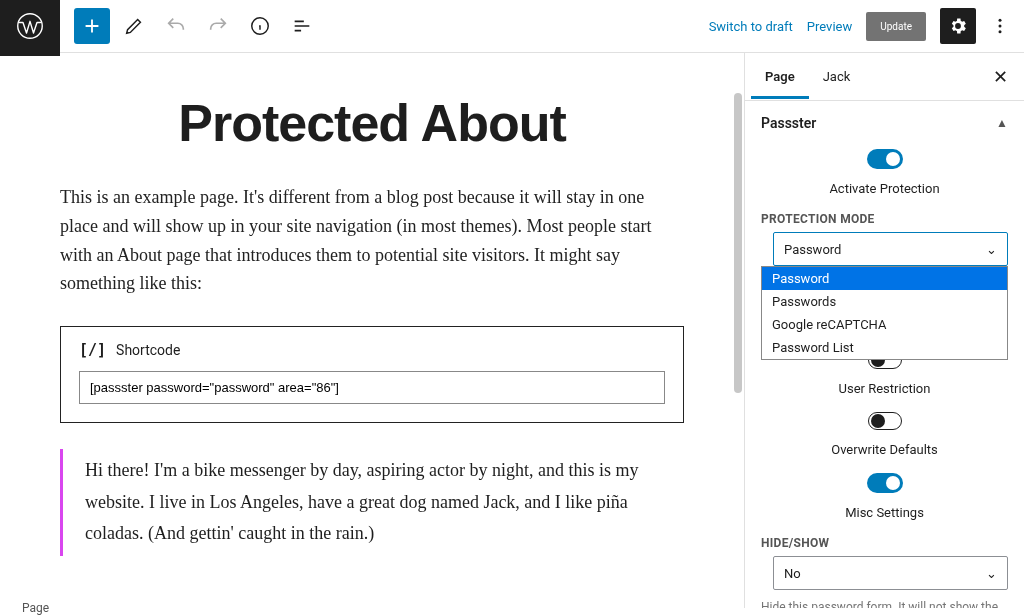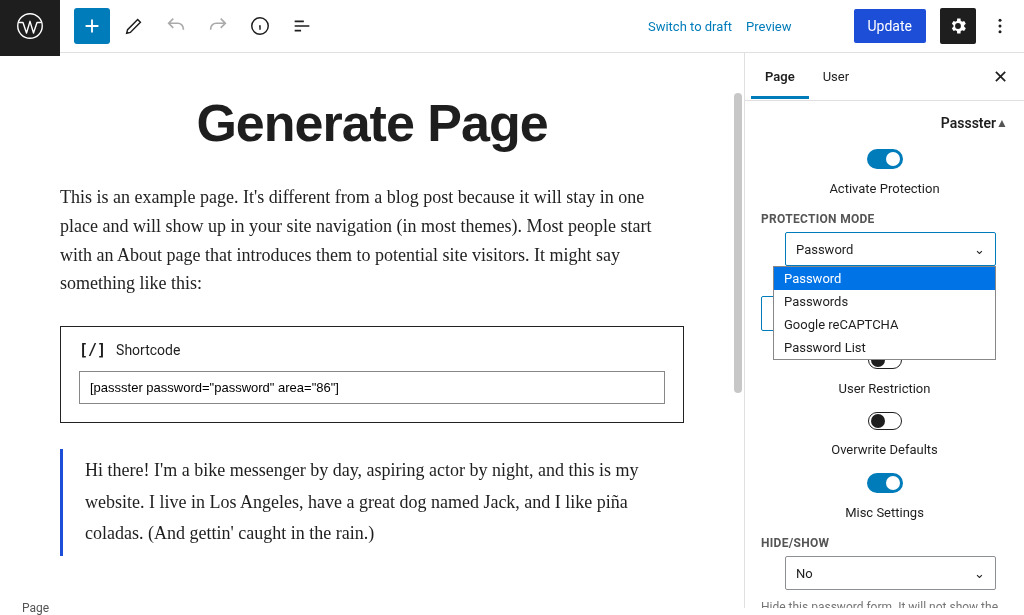--- a/index.html
+++ b/index.html
@@ -9,61 +9,61 @@
   .topbar { height: 53px; display: flex; align-items: center; border-bottom: 1px solid #e0e0e0; }
   .wp-logo { width: 60px; height: 60px; background: #1e1e1e; color: #fff; display: flex; align-items: center; justify-content: center; }
   .wp-logo svg { width: 28px; height: 28px; }
   .tb-left { display: flex; align-items: center; gap: 6px; padding-left: 14px; }
   .tb-spacer { flex: 1; }
   .tb-btn { width: 36px; height: 36px; display: flex; align-items: center; justify-content: center; border-radius: 3px; cursor: pointer; }
   .tb-btn svg { width: 22px; height: 22px; }
   .add-btn { background: #007cba; color: #fff; }
   .tb-right { display: flex; align-items: center; gap: 14px; padding-right: 14px; }
   .link-btn { color: #007cba; font-size: 13px; cursor: pointer; }
-  .update-btn { background: #1d4ed8; color: #fff; padding: 9px 14px; border-radius: 2px; font-size: 14px; cursor: pointer; margin-left: 48px; }
+  .update-btn { background: #737373; color: #fff; padding: 9px 14px; border-radius: 2px; font-size: 10px; cursor: pointer; }
   .settings-btn { background: #1e1e1e; color: #fff; width: 36px; height: 36px; display: flex; align-items: center; justify-content: center; border-radius: 2px; cursor: pointer; }
   .more-btn { width: 20px; height: 36px; display: flex; align-items: center; justify-content: center; cursor: pointer; }
 
   .workspace { display: flex; height: 555px; }
 
   
   .editor { flex: 1; padding: 40px 60px 0 60px; overflow-y: auto; position: relative; }
   .page-title { font-size: 52px; font-weight: 900; text-align: center; letter-spacing: -1px; margin-bottom: 30px; font-family: Arial, sans-serif; }
   .body-text { font-family: Georgia, serif; font-size: 18px; line-height: 1.6; color: #222; margin-bottom: 28px; }
   .shortcode-block { border: 1px solid #222; padding: 14px 18px 18px 18px; margin-bottom: 26px; }
   .sc-head { display: flex; align-items: center; gap: 10px; margin-bottom: 12px; }
   .sc-icon { font-family: monospace; font-weight: bold; font-size: 15px; }
   .sc-label { font-size: 14px; }
   .sc-input { width: 100%; border: 1px solid #888; padding: 8px 10px; font-size: 13px; }
-  .quote-block { border-left: 3px solid #1d4ed8; padding: 6px 0 6px 22px; font-family: Georgia, serif; font-size: 18px; line-height: 1.75; }
+  .quote-block { border-left: 3px solid #d946ef; padding: 6px 0 6px 22px; font-family: Georgia, serif; font-size: 18px; line-height: 1.75; }
   .editor-scrollbar { position: absolute; right: 2px; top: 40px; width: 8px; height: 300px; background: #c7c7c7; border-radius: 4px; }
   .footer-label { position: fixed; bottom: 0; left: 22px; font-size: 12px; color: #555; }
 
   
   .panel { width: 280px; border-left: 1px solid #e0e0e0; padding: 0; overflow-y: auto; height: 555px; }
   .tabs { display: flex; align-items: center; border-bottom: 1px solid #e0e0e0; height: 48px; padding: 0 6px; }
   .tab { padding: 14px 14px; font-size: 13px; cursor: pointer; }
   .tab.active { font-weight: 600; border-bottom: 3px solid #007cba; margin-bottom: -1px; padding-bottom: 12px; }
   .tabs-spacer { flex: 1; }
   .close-x { padding: 0 10px; font-size: 18px; cursor: pointer; }
 
-  .section-head { display: flex; align-items: center; justify-content: flex-end; padding: 14px 16px 10px 16px; font-weight: 600; font-size: 14px; }
+  .section-head { display: flex; align-items: center; justify-content: space-between; padding: 14px 16px 10px 16px; font-weight: 600; font-size: 14px; }
   .caret { font-size: 12px; color: #555; }
 
   .row { display: flex; align-items: center; gap: 12px; padding: 8px 16px; font-size: 13px; flex-direction: column; }
   .toggle { width: 36px; height: 20px; border-radius: 999px; position: relative; cursor: pointer; }
   .toggle::after { content: ''; width: 14px; height: 14px; background: #fff; border-radius: 50%; position: absolute; top: 3px; }
   .toggle.on { background: #007cba; }
   .toggle.on::after { right: 3px; }
   .toggle.off { background: #fff; border: 1px solid #1e1e1e; height: 18px; width: 34px; }
   .toggle.off::after { left: 2px; top: 1px; background: #1e1e1e; }
 
   .field-label { font-size: 12px; font-weight: 700; letter-spacing: .3px; color: #555; padding: 8px 16px 6px 16px; text-transform: uppercase; }
 
-  .select-wrap { position: relative; margin: 0 28px; padding-left: 12px; }
+  .select-wrap { position: relative; margin: 0 16px; padding-left: 12px; }
   .select { border: 1.5px solid #007cba; border-radius: 2px; height: 34px; display: flex; align-items: center; justify-content: space-between; padding: 0 10px; cursor: pointer; font-size: 13px; }
   .select-plain { border: 1px solid #8c8f94; }
   .dropdown { position: absolute; top: 34px; left: 0; right: 0; background: #fff; border: 1px solid #888; z-index: 50; }
   .dd-item { padding: 4px 10px; font-size: 13px; cursor: pointer; }
   .dd-item.sel { background: #0073e6; color: #fff; }
 
   .gen-btn { margin: 30px 16px 12px 16px; border: 1px solid #007cba; color: #007cba; padding: 9px 14px; display: inline-block; font-size: 13px; cursor: pointer; border-radius: 2px; }
 
   .help-text { font-size: 12px; color: #757575; line-height: 1.5; padding: 8px 16px 16px 16px; }
 </style>
@@ -126,40 +126,40 @@
           <circle cx="12" cy="12" r="1.8"></circle>
           <circle cx="12" cy="19" r="1.8"></circle>
         </svg>
     </span>
   </div>
 </div>
 
 <div class="workspace">
 
   <div class="editor">
-    <h1 class="page-title">Generate Page</h1>
+    <h1 class="page-title">Protected About</h1>
     <p class="body-text">This is an example page. It's different from a blog post because it will stay in one place and will show up in your site navigation (in most themes). Most people start with an About page that introduces them to potential site visitors. It might say something like this:</p>
 
     <div class="shortcode-block">
       <div class="sc-head">
         <span class="sc-icon">[/]</span>
         <span class="sc-label">Shortcode</span>
       </div>
       <input class="sc-input" value="[passster password=&quot;password&quot; area=&quot;86&quot;]" style="">
     </div>
 
     <div class="quote-block">Hi there! I'm a bike messenger by day, aspiring actor by night, and this is my website. I live in Los Angeles, have a great dog named Jack, and I like piña coladas. (And gettin' caught in the rain.)</div>
 
     <div class="editor-scrollbar"></div>
   </div>
 
   <div class="panel">
     <div class="tabs">
       <div class="tab active">Page</div>
-      <div class="tab">User</div>
+      <div class="tab">Jack</div>
       <div class="tabs-spacer"></div>
       <div class="close-x">✕</div>
     </div>
 
     <div class="section-head">
       <span>Passster</span>
       <span class="caret">▲</span>
     </div>
 
     <div class="row">

